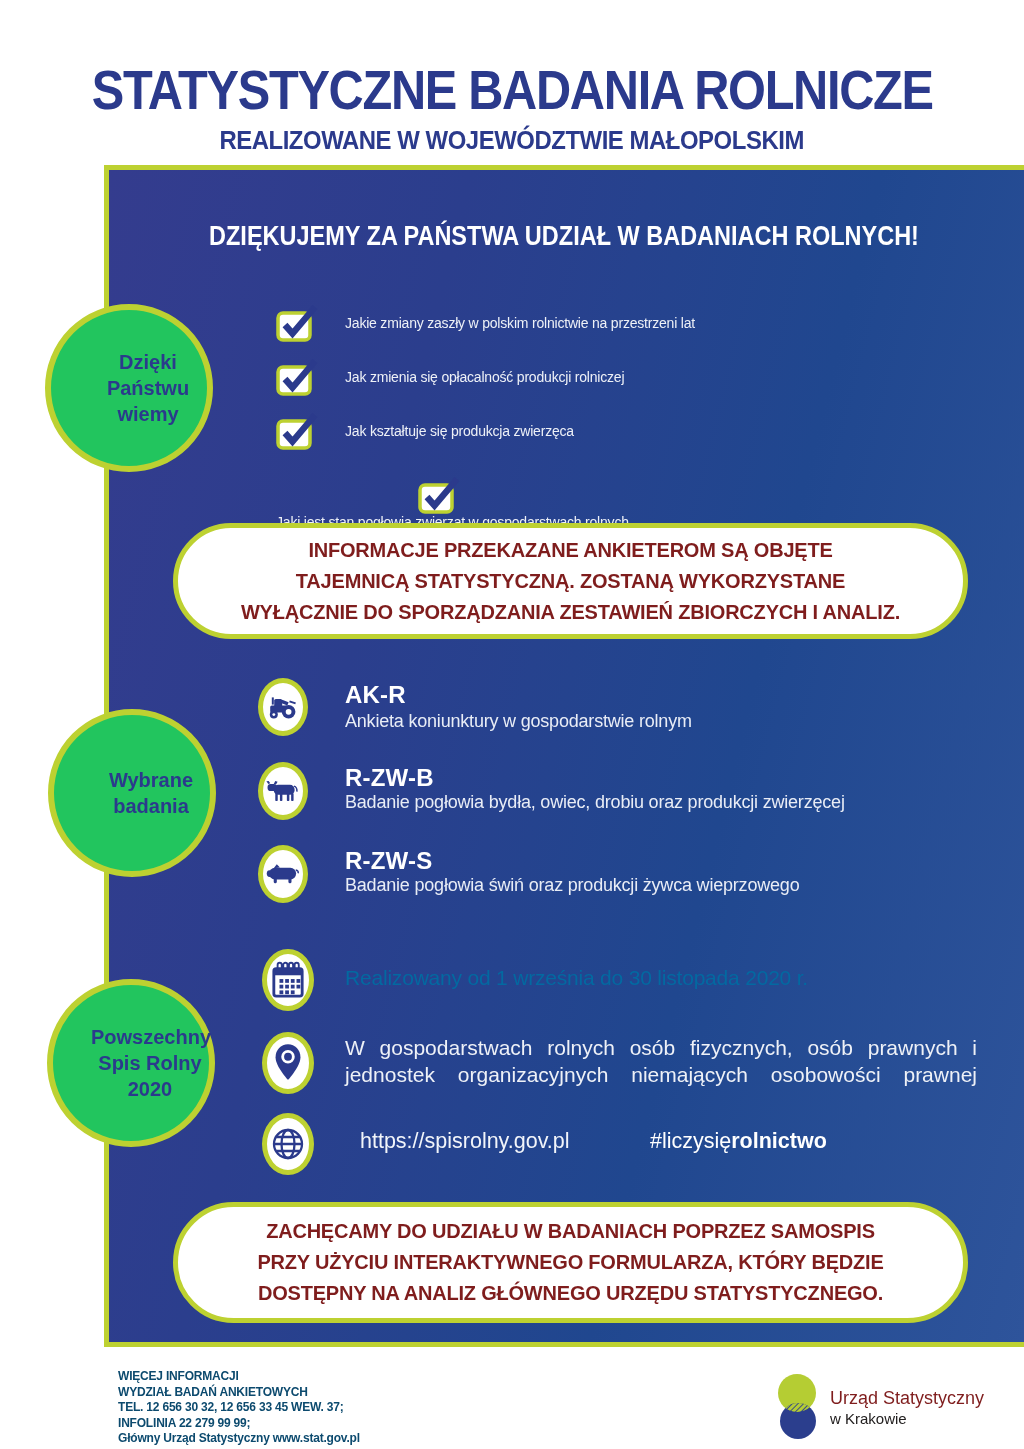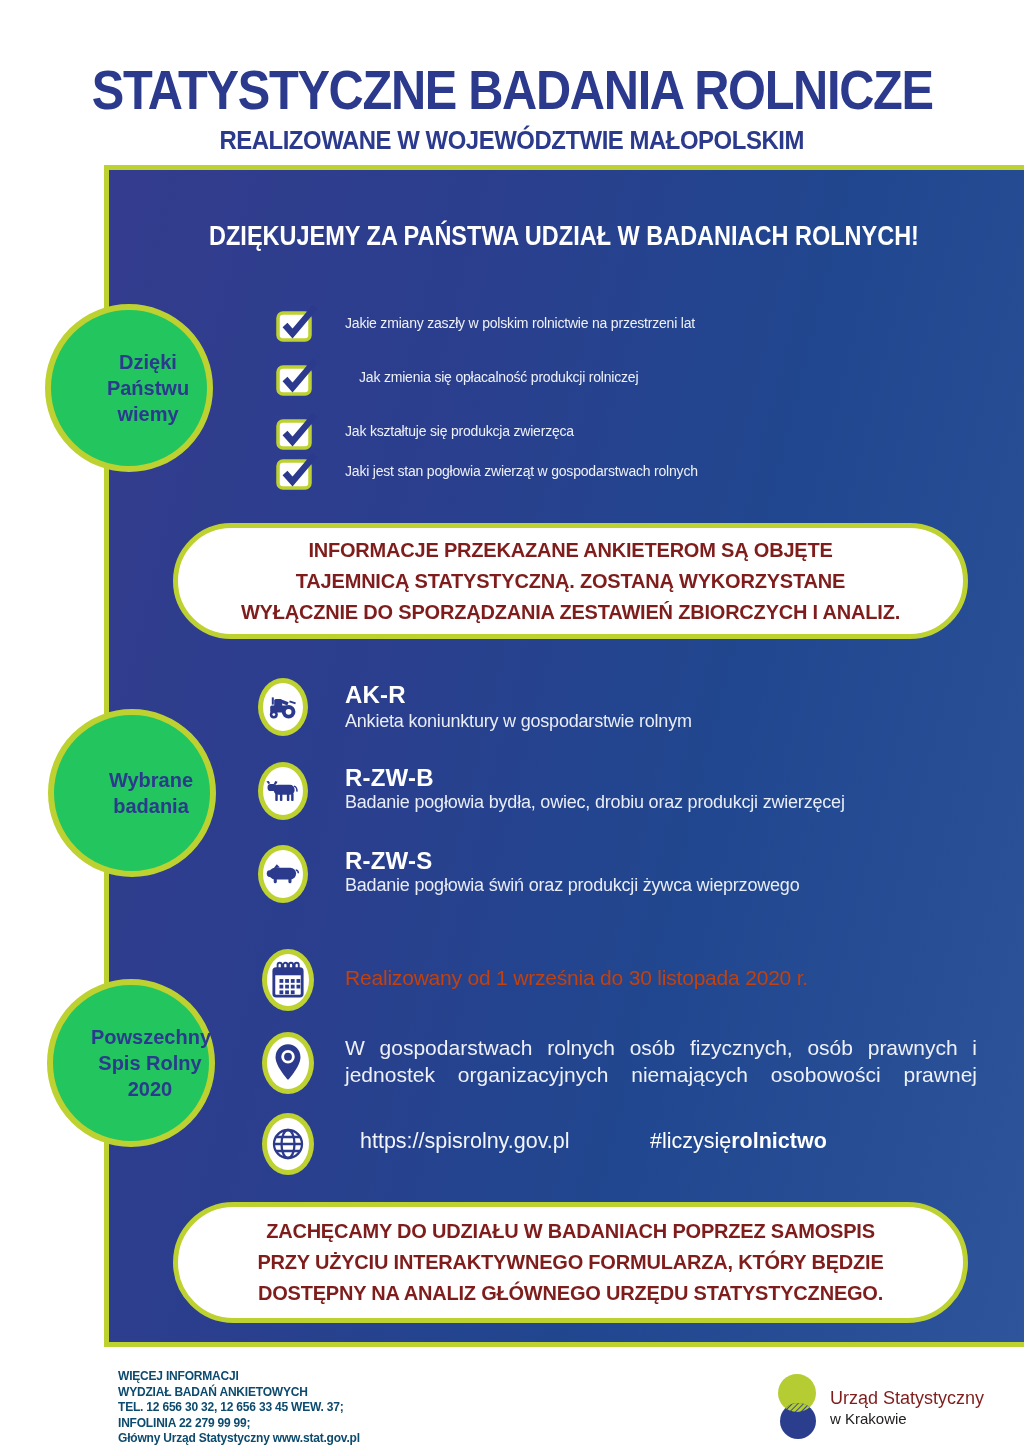--- a/index.html
+++ b/index.html
@@ -22,21 +22,21 @@
   .check-text{color:#eef1f7;font-size:14px;letter-spacing:-0.2px;white-space:nowrap;}
   .pill{box-sizing:border-box;background:#ffffff;border:5px solid #bdd131;border-radius:62px;
         display:flex;flex-direction:column;align-items:center;justify-content:center;}
   .pill-line{color:#7f1d1d;font-weight:bold;font-size:20px;line-height:31px;letter-spacing:-0.2px;white-space:nowrap;}
   .oval{box-sizing:content-box;background:#ffffff;border:5px solid #bdd131;border-radius:50%;
         display:flex;align-items:center;justify-content:center;}
   .oval-s{width:40px;height:48px;}
   .oval-m{width:42px;height:52px;}
   .survey-code{color:#ffffff;font-weight:bold;font-size:24px;letter-spacing:0.2px;white-space:nowrap;}
   .survey-desc{color:#e9edf6;font-size:18px;letter-spacing:-0.2px;white-space:nowrap;}
-  .census-text{color:#c2410c;font-size:21px;letter-spacing:-0.2px;white-space:nowrap;}
+  .census-text{color:#0369a1;font-size:21px;letter-spacing:-0.2px;white-space:nowrap;}
   .census-scope{color:#eef1f7;font-size:21px;line-height:27px;width:632px;text-align:justify;text-align-last:justify;white-space:normal;}
   .url-text{color:#f2f5fa;font-size:21.5px;}
   .hashtag{color:#ffffff;font-size:21.5px;}
   .hashtag b{font-weight:bold;}
   .footer-info{color:#0c4a6e;font-weight:bold;font-size:12px;line-height:15.5px;letter-spacing:-0.2px;}
   .logo-name{color:#7f1d1d;font-size:18px;white-space:nowrap;}
   .logo-city{color:#232020;font-size:15px;white-space:nowrap;}
 </style>
 </head>
 <body>
@@ -60,35 +60,35 @@
       <span>Powszechny Spis Rolny 2020</span>
     </div>
 
   <div class="abs check-row" style="left:276px;top:278px;">
     <svg width="42" height="38" viewBox="0 0 42 38">
         <rect x="2" y="9" width="32" height="27" rx="5" fill="#ffffff" stroke="#bdd131" stroke-width="3.5"></rect>
         <path d="M9 21 L16.5 29.5 L39 3" fill="none" stroke="#2b3a8c" stroke-width="6.5"></path>
       </svg>
     <div class="check-text">Jakie zmiany zaszły w polskim rolnictwie na przestrzeni lat</div>
   </div>
-  <div class="abs check-row" style="left:276px;top:332px;gap:14px;">
+  <div class="abs check-row" style="left:276px;top:332px;">
     <svg width="42" height="38" viewBox="0 0 42 38">
         <rect x="2" y="9" width="32" height="27" rx="5" fill="#ffffff" stroke="#bdd131" stroke-width="3.5"></rect>
         <path d="M9 21 L16.5 29.5 L39 3" fill="none" stroke="#2b3a8c" stroke-width="6.5"></path>
       </svg>
     <div class="check-text">Jak zmienia się opłacalność produkcji rolniczej</div>
   </div>
   <div class="abs check-row" style="left:276px;top:386px;">
     <svg width="42" height="38" viewBox="0 0 42 38">
         <rect x="2" y="9" width="32" height="27" rx="5" fill="#ffffff" stroke="#bdd131" stroke-width="3.5"></rect>
         <path d="M9 21 L16.5 29.5 L39 3" fill="none" stroke="#2b3a8c" stroke-width="6.5"></path>
       </svg>
     <div class="check-text">Jak kształtuje się produkcja zwierzęca</div>
   </div>
-  <div class="abs check-row" style="left:276px;top:426px;">
+  <div class="abs check-row" style="left:276px;top:451px;flex-direction:column;">
     <svg width="42" height="38" viewBox="0 0 42 38">
         <rect x="2" y="9" width="32" height="27" rx="5" fill="#ffffff" stroke="#bdd131" stroke-width="3.5"></rect>
         <path d="M9 21 L16.5 29.5 L39 3" fill="none" stroke="#2b3a8c" stroke-width="6.5"></path>
       </svg>
     <div class="check-text">Jaki jest stan pogłowia zwierząt w gospodarstwach rolnych</div>
   </div>
 
   <div class="abs pill" style="left:173px;top:498px;width:795px;height:116px;">
     <div class="pill-line">INFORMACJE PRZEKAZANE ANKIETEROM SĄ OBJĘTE</div>
     <div class="pill-line">TAJEMNICĄ STATYSTYCZNĄ. ZOSTANĄ WYKORZYSTANE</div>

